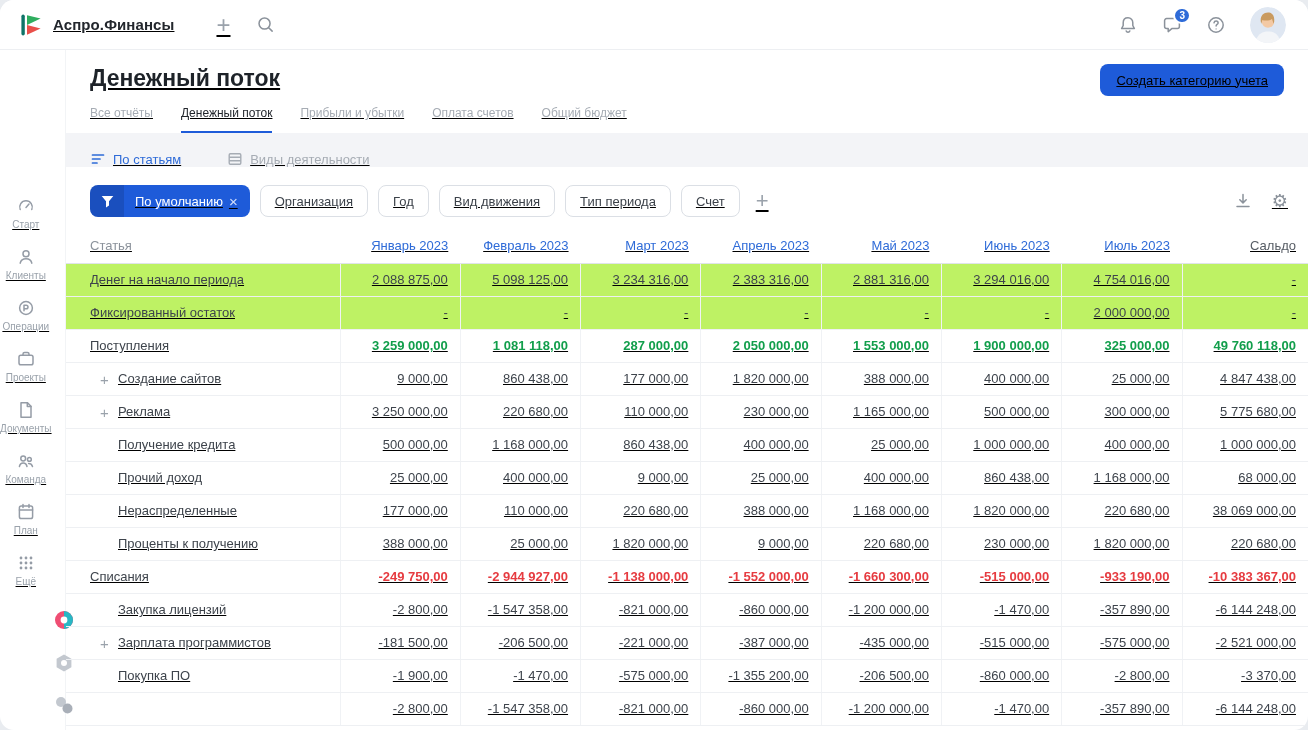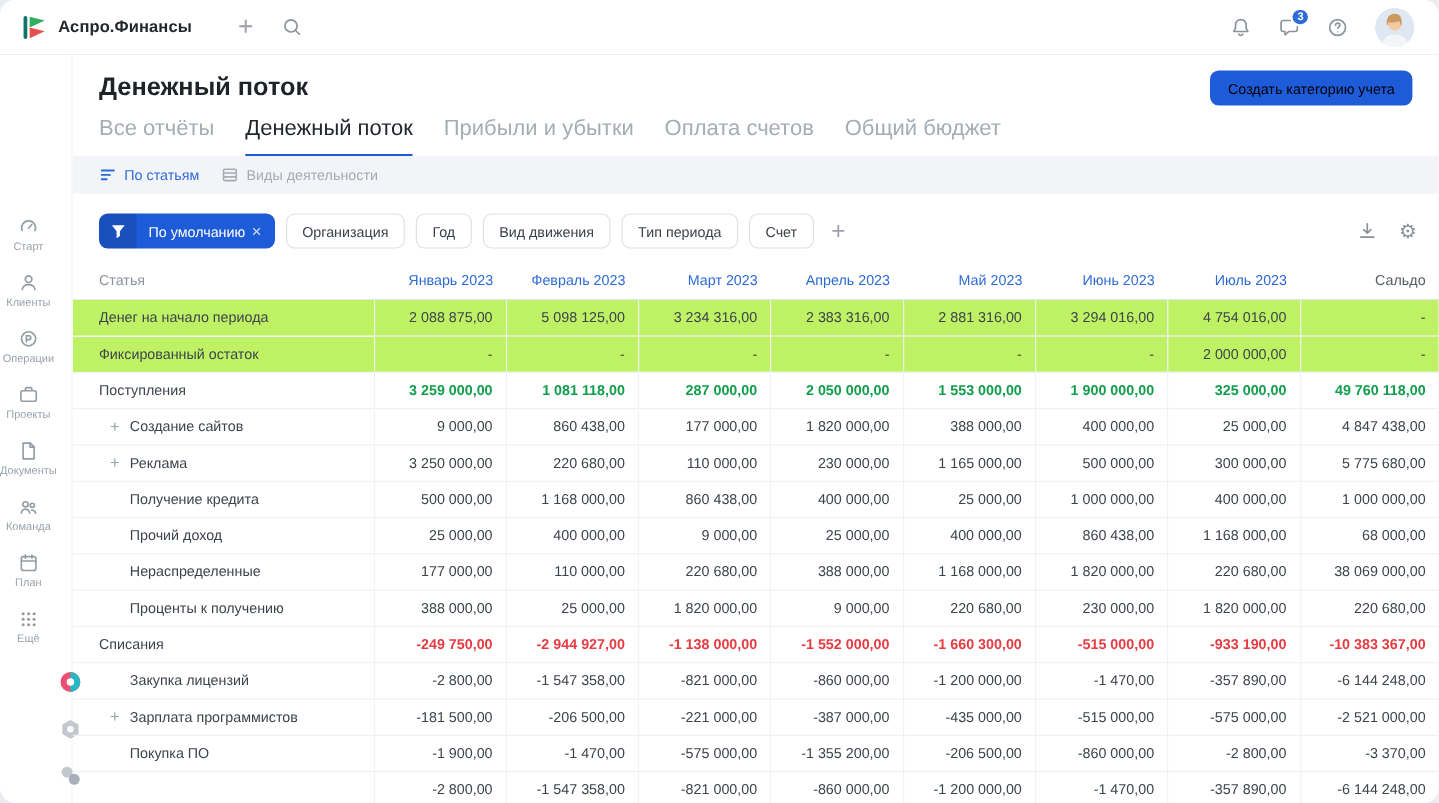--- a/index.html
+++ b/index.html
@@ -7,21 +7,21 @@
   }
   *{box-sizing:border-box;margin:0;padding:0;}
   html,body{width:1308px;height:730px;}
   body{
     background:#e9ecf0;
     font-family:"Liberation Sans",sans-serif;
     overflow:hidden;
     position:relative;
   }
   .app{position:absolute;left:0;top:0;width:1308px;height:730px;background:#fff;
-    border-radius:14px;overflow:hidden;display:flex;flex-direction:column;}
+    border-radius:14px;overflow:hidden;display:flex;flex-direction:column;text-decoration:underline;}
 
   
   .topbar{height:50px;flex:0 0 50px;display:flex;align-items:center;
     padding:0 22px 0 18px;border-bottom:1px solid #edeff2;background:#fff;}
   .logo{display:flex;cursor:pointer;}
   .brand{font-size:15px;font-weight:700;color:#23272d;margin-left:9px;letter-spacing:.1px;}
   .tb-plus{margin-left:42px;color:#9aa2ab;font-size:24px;font-weight:300;line-height:1;cursor:pointer;}
   .tb-search{margin-left:26px;display:flex;cursor:pointer;}
   .tb-spacer{flex:1;}
   .tb-right{display:flex;align-items:center;gap:24px;}
@@ -42,25 +42,25 @@
   .sb-bottom{margin-top:auto;display:flex;flex-direction:column;align-items:center;gap:20px;}
   .sb-bottom>span{display:flex;cursor:pointer;}
 
   
   .content{flex:1;display:flex;flex-direction:column;min-width:0;}
   .page-head{display:flex;justify-content:space-between;align-items:flex-start;padding:14px 24px 0;}
   .page-title{font-size:23px;font-weight:700;color:#1e2329;line-height:28px;}
   .create-btn{background:var(--accent);color:#000000;border:none;border-radius:8px;height:32px;
     padding:0 16px;font-size:13px;font-family:inherit;cursor:pointer;}
 
-  .report-tabs{display:flex;gap:28px;padding:10px 24px 0;font-size:20px;}
+  .report-tabs{display:flex;gap:28px;padding:10px 24px 0;font-size:12px;}
   .rtab{color:#a6acb4;padding-bottom:11px;cursor:pointer;border-bottom:2px solid transparent;white-space:nowrap;}
   .rtab.active{color:#23272d;border-bottom-color:var(--accent);}
 
-  .view-bar{background:#f3f4f7;height:34px;flex:0 0 34px;display:flex;align-items:center;gap:20px;padding:0 24px;}
+  .view-bar{background:#f3f4f7;height:34px;flex:0 0 34px;display:flex;align-items:flex-end;gap:46px;padding:0 24px;}
   .vtab{display:flex;align-items:center;gap:7px;font-size:13px;color:#a6acb4;cursor:pointer;}
   .vtab.active{color:var(--link);}
   .vt-icon{display:flex;}
 
   .filter-row{display:flex;align-items:center;gap:10px;padding:18px 20px 12px 24px;}
   .active-chip{display:flex;align-items:center;height:32px;border-radius:8px;overflow:hidden;
     cursor:pointer;background:var(--accent);}
   .active-chip .funnel{width:34px;height:100%;display:flex;align-items:center;justify-content:center;
     background:rgba(0,0,0,.12);}
   .active-chip .lbl{color:#fff;font-size:13px;padding:0 6px 0 11px;white-space:nowrap;}

